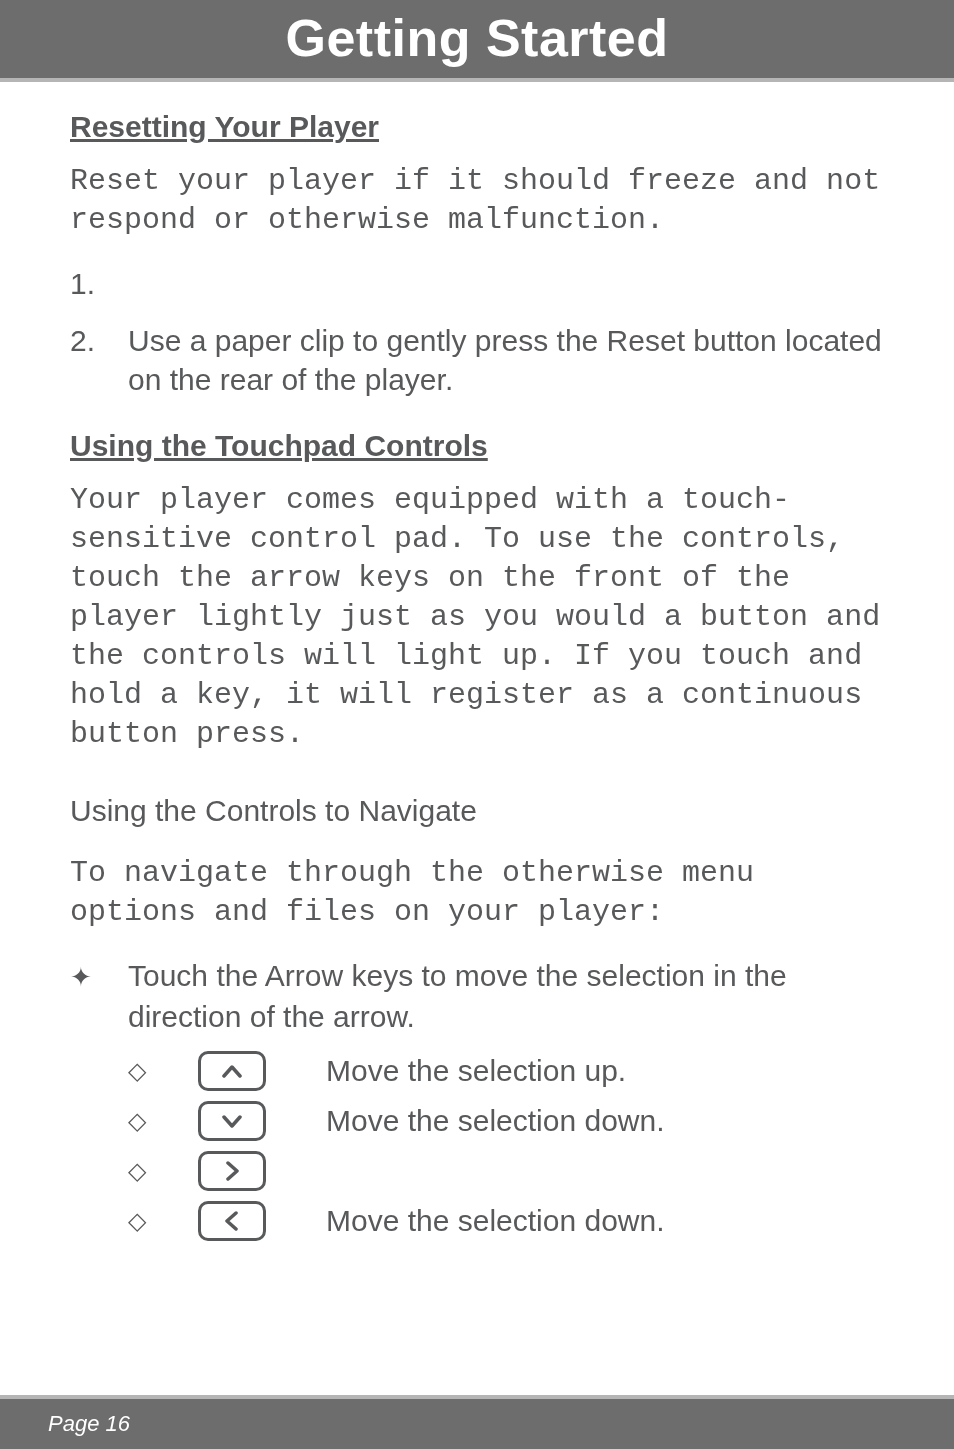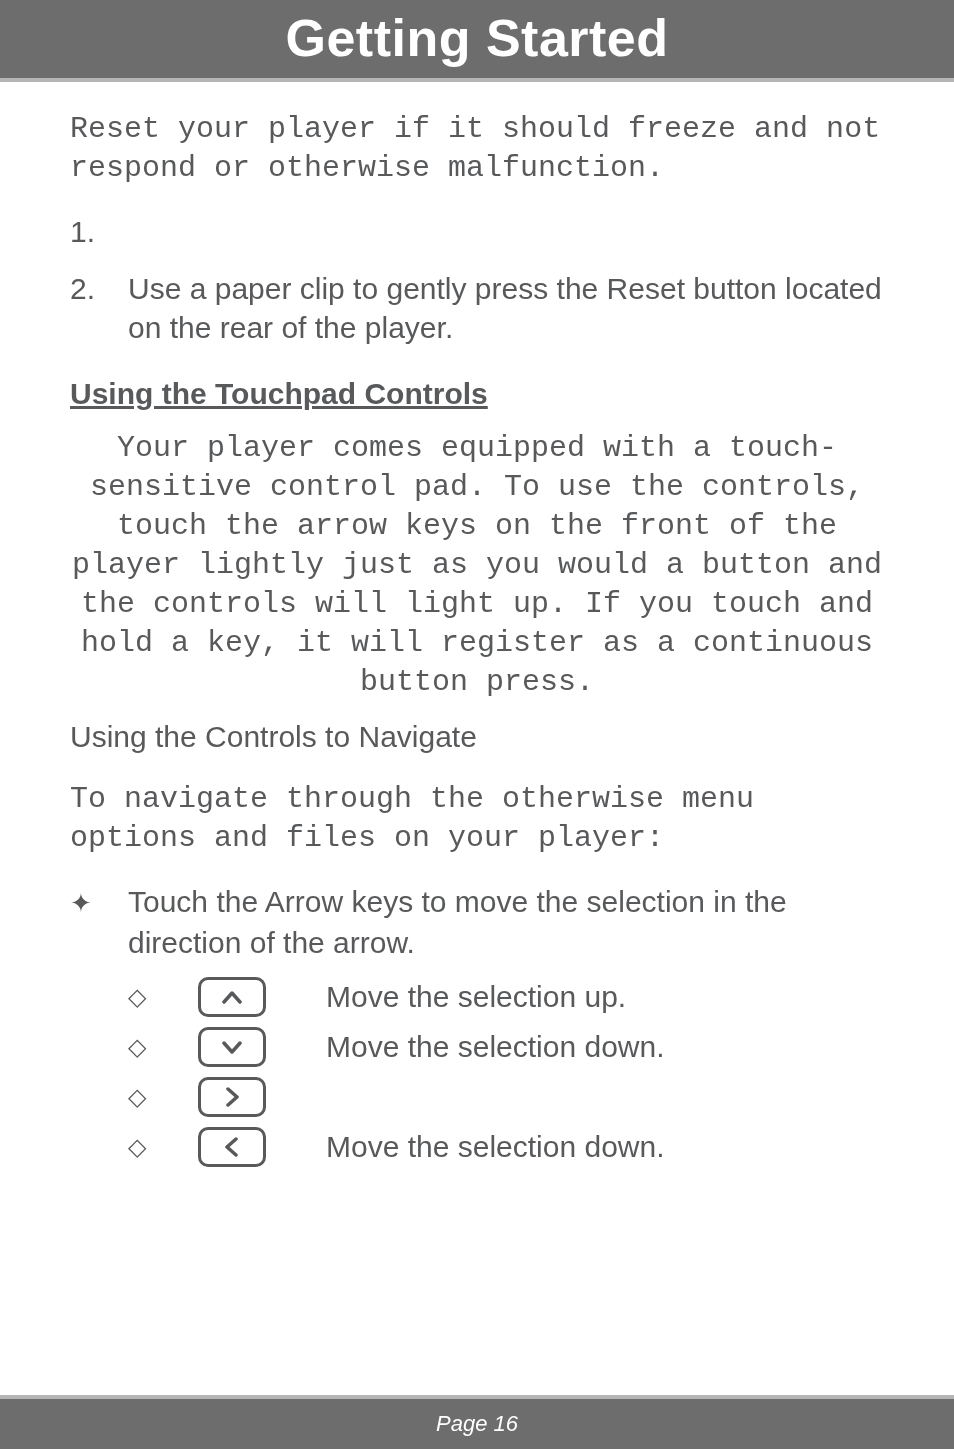--- a/index.html
+++ b/index.html
@@ -84,53 +84,54 @@
     font-size: 28px;
     font-weight: 900;
     color: #58595b;
     margin-right: 60px;
   }
   .footer {
     background: #6d6d6d;
     border-top: 4px solid #b5b5b5;
     padding: 12px 48px;
     display: flex;
-    justify-content: center;
+    justify-content: flex-start;
     align-items: center;
     color: #fff;
     font-size: 22px;
     font-style: italic;
     gap: 16px;
   }
 </style>
 </head>
 <body>
 
 <div class="page">
 
   <div class="header-bar">
     <h1>Getting Started</h1>
   </div>
 
   <div class="content">
 
+    <div class="section-title">Resetting Your Player</div>
     <div class="para">Reset your player if it should freeze and not respond or otherwise malfunction.</div>
 
     <ol class="num-list">
       <li>
         <span class="num">1.</span>
       </li>
       <li>
         <span class="num">2.</span>
         <span>Use a paper clip to gently press the Reset button located on the rear of the player.</span>
       </li>
     </ol>
 
     <div class="section-title">Using the Touchpad Controls</div>
-    <div class="para" style="margin-bottom:18px;text-align:center;">Your player comes equipped with a touch-sensitive control pad. To use the controls, touch the arrow keys on the front of the player lightly just as you would a button and the controls will light up. If you touch and hold a key, it will register as a continuous button press.</div>
+    <div class="para" style="margin-bottom:40px;">Your player comes equipped with a touch-sensitive control pad. To use the controls, touch the arrow keys on the front of the player lightly just as you would a button and the controls will light up. If you touch and hold a key, it will register as a continuous button press.</div>
 
     <div class="subsection-title">Using the Controls to Navigate</div>
     <div class="para">To navigate through the otherwise menu options and files on your player:</div>
 
     <ul class="bullet-list">
       <li>
         <span class="bullet-icon">✦</span>
         <span>Touch the Arrow keys to move the selection in the direction of the arrow.</span>
       </li>
     </ul>

